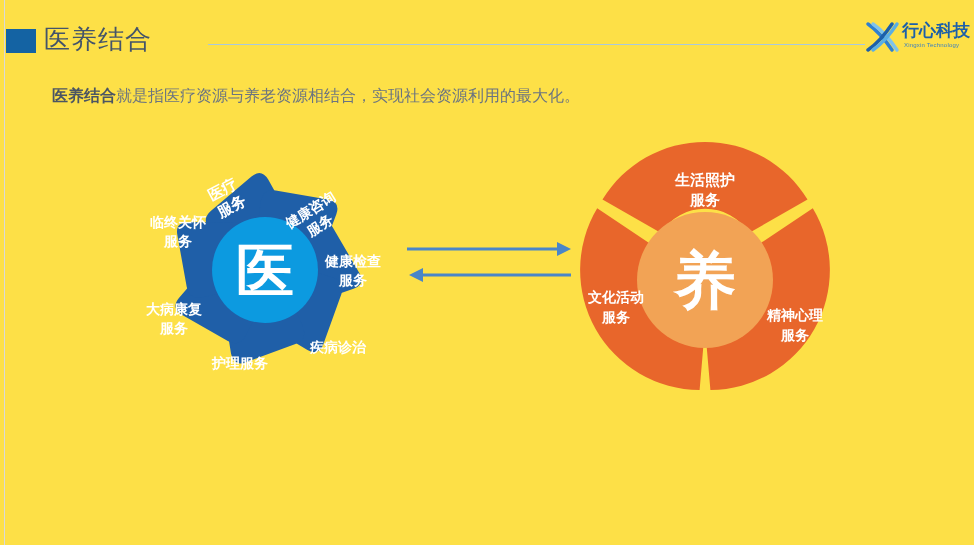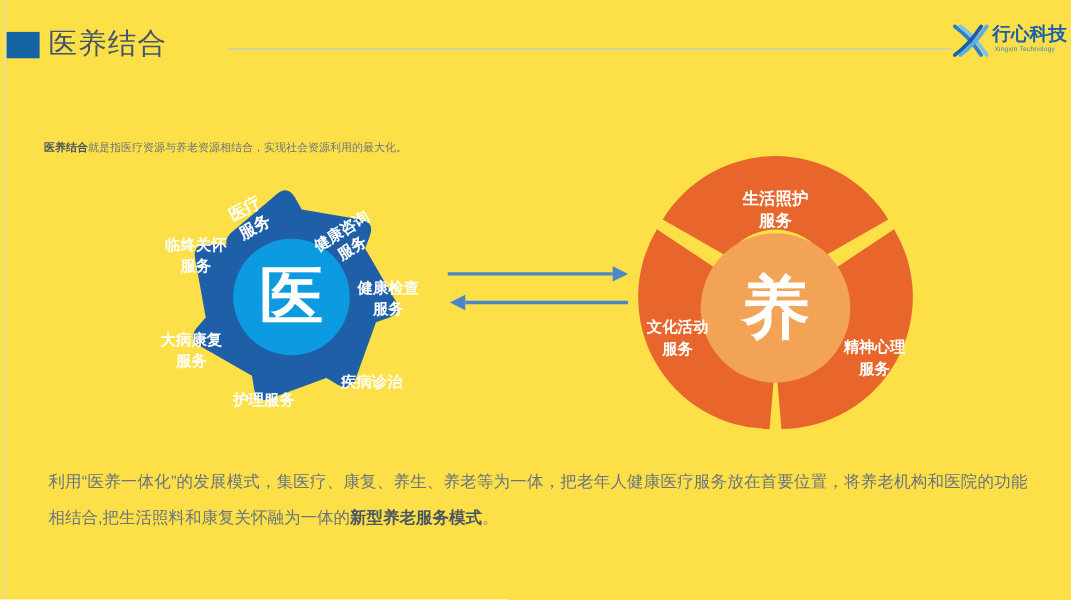--- a/index.html
+++ b/index.html
@@ -88,27 +88,26 @@
     font-size: 6px;
     line-height: 8px;
     color: #3A7FC1;
     letter-spacing: 0.2px;
     white-space: nowrap;
   }
 
   
   .intro-line {
     position: absolute;
-    left: 40px;
+    left: 52px;
     top: 84px;
-    font-size: 10px;
+    font-size: 16px;
     line-height: 24px;
     color: #6b7480;
     white-space: nowrap;
-    margin-top: 39px;
   }
   .intro-line b {
     color: #4b5563;
     font-weight: bold;
   }
 
   
   .diagram-blue {
     position: absolute;
     left: 120px;
@@ -317,15 +316,14 @@
         <polygon points="152,4 166,11 152,18" fill="#4A86C8"></polygon>
       </g>
 
       <g>
         <line x1="18" y1="37" x2="166" y2="37" stroke="#4A86C8" stroke-width="3"></line>
         <polygon points="18,30 4,37 18,44" fill="#4A86C8"></polygon>
       </g>
     </svg>
   </div>
 
-  <div class="body-para"><span>利用“医养一体化”的发展模式，集医疗、康复、养生、养老等为一体，把老年人健康医疗服务放在首要位置，将养老机构和医院的功能相结合,把生活照料和康复关怀融为一体的</span><b>新型养老服务模式</b><span>。</span></div>
 
 </div>
 
 </body></html>

